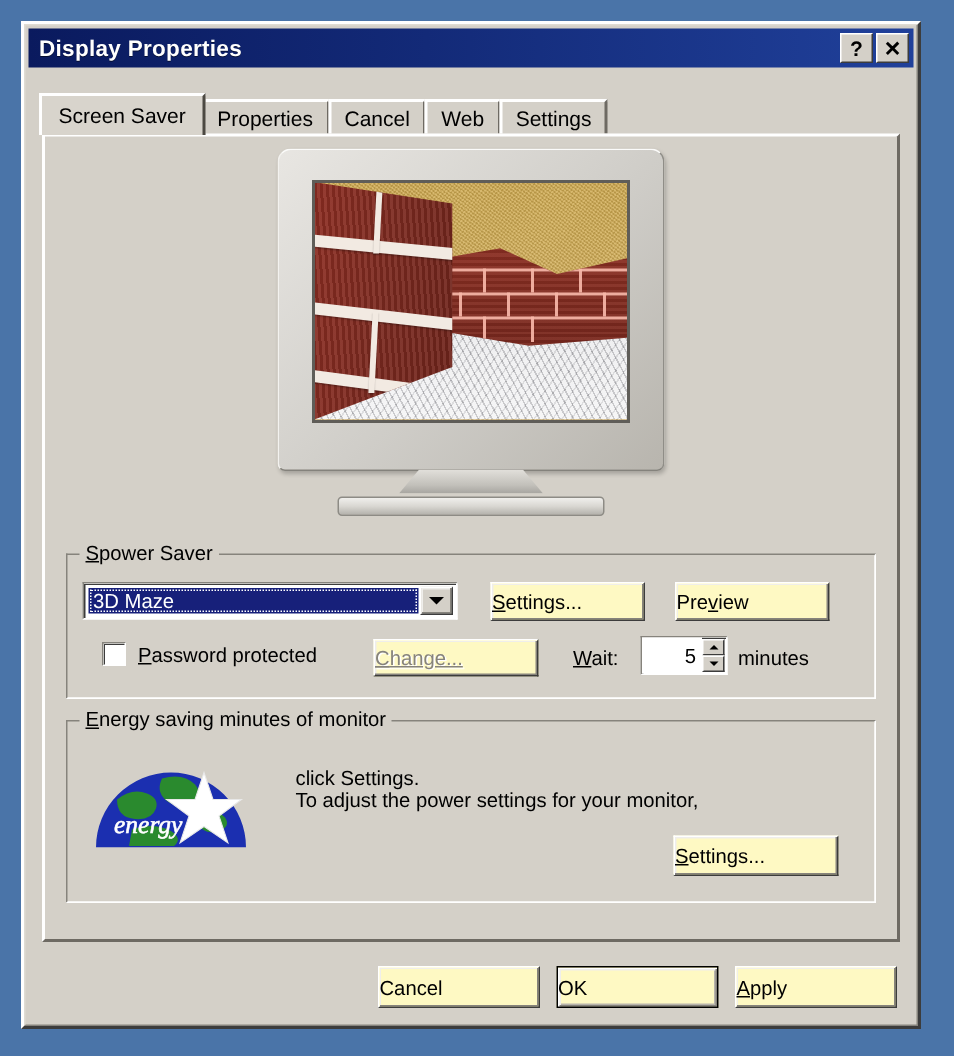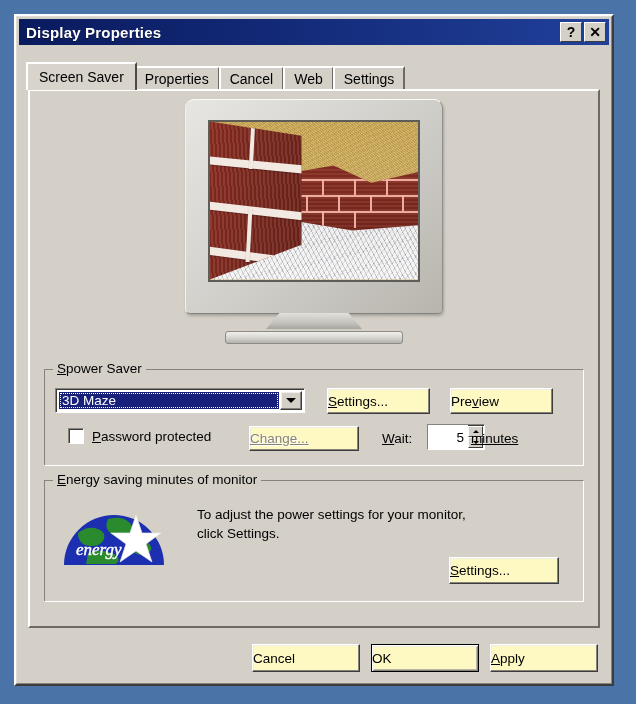--- a/index.html
+++ b/index.html
@@ -528,43 +528,43 @@
           <div class="spin-val">5</div>
           <div class="spin-btns">
             <div class="spin-b">
               <div class="tri-up"></div>
             </div>
             <div class="spin-b">
               <div class="tri-dn"></div>
             </div>
           </div>
         </div>
-        <span class="lbl" style="position:absolute; left:426px; top:61px;text-decoration:underline;">minutes</span>
+        <span class="lbl" style="position:absolute; left:447px; top:61px;">minutes</span>
       </div>
 
       <div class="groupbox" style="left:14px; top:389px; right:14px; height:122px;">
         <div class="group-label">
           <u class="acc">E</u><span>nergy saving minutes of monitor</span>
         </div>
 
         <div class="estar">
           <svg viewBox="0 0 108 62" width="108" height="62">
             <path d="M4 62 A50 50 0 0 1 104 62 Z" fill="#1b2fb0"></path>
             <path d="M18 30 q10 -8 20 -4 q8 3 6 10 q-3 8 -14 7 q-12 -1 -12 -13 z" fill="#2a8a2e"></path>
             <path d="M48 16 q14 -4 22 4 q6 7 -2 12 q-10 5 -18 -2 q-6 -6 -2 -14 z" fill="#2a8a2e"></path>
             <path d="M28 50 q14 -5 26 1 q8 5 2 10 l-30 0 z" fill="#2a8a2e"></path>
             <path d="M74 38 q10 -3 16 4 q4 6 -4 9 q-10 3 -14 -5 q-2 -6 2 -8 z" fill="#2a8a2e"></path>
             <path d="M76 12 L82 30 L101 30 L86 41 L92 59 L76 48 L60 59 L66 41 L51 30 L70 30 Z" fill="#ffffff" stroke="#e8e8e8" stroke-width="0.7"></path>
             <text x="16" y="52" font-family="'Liberation Serif', serif" font-size="17" font-style="italic" fill="#ffffff" stroke="#ffffff" stroke-width="0.4">energy</text>
           </svg>
         </div>
 
         <div style="position:absolute; left:152px; top:26px;">
+          <div class="lbl" style="margin-top:4px;">click Settings.</div>
           <div class="lbl">To adjust the power settings for your monitor,</div>
-          <div class="lbl" style="margin-top:4px;">click Settings.</div>
         </div>
 
         <div class="btn" style="position:absolute; right:24px; top:76px; width:110px; height:27px;">
           <span><u class="acc">S</u>ettings...</span>
         </div>
       </div>
 
     </div>
 
     <div class="bottom-btns">

